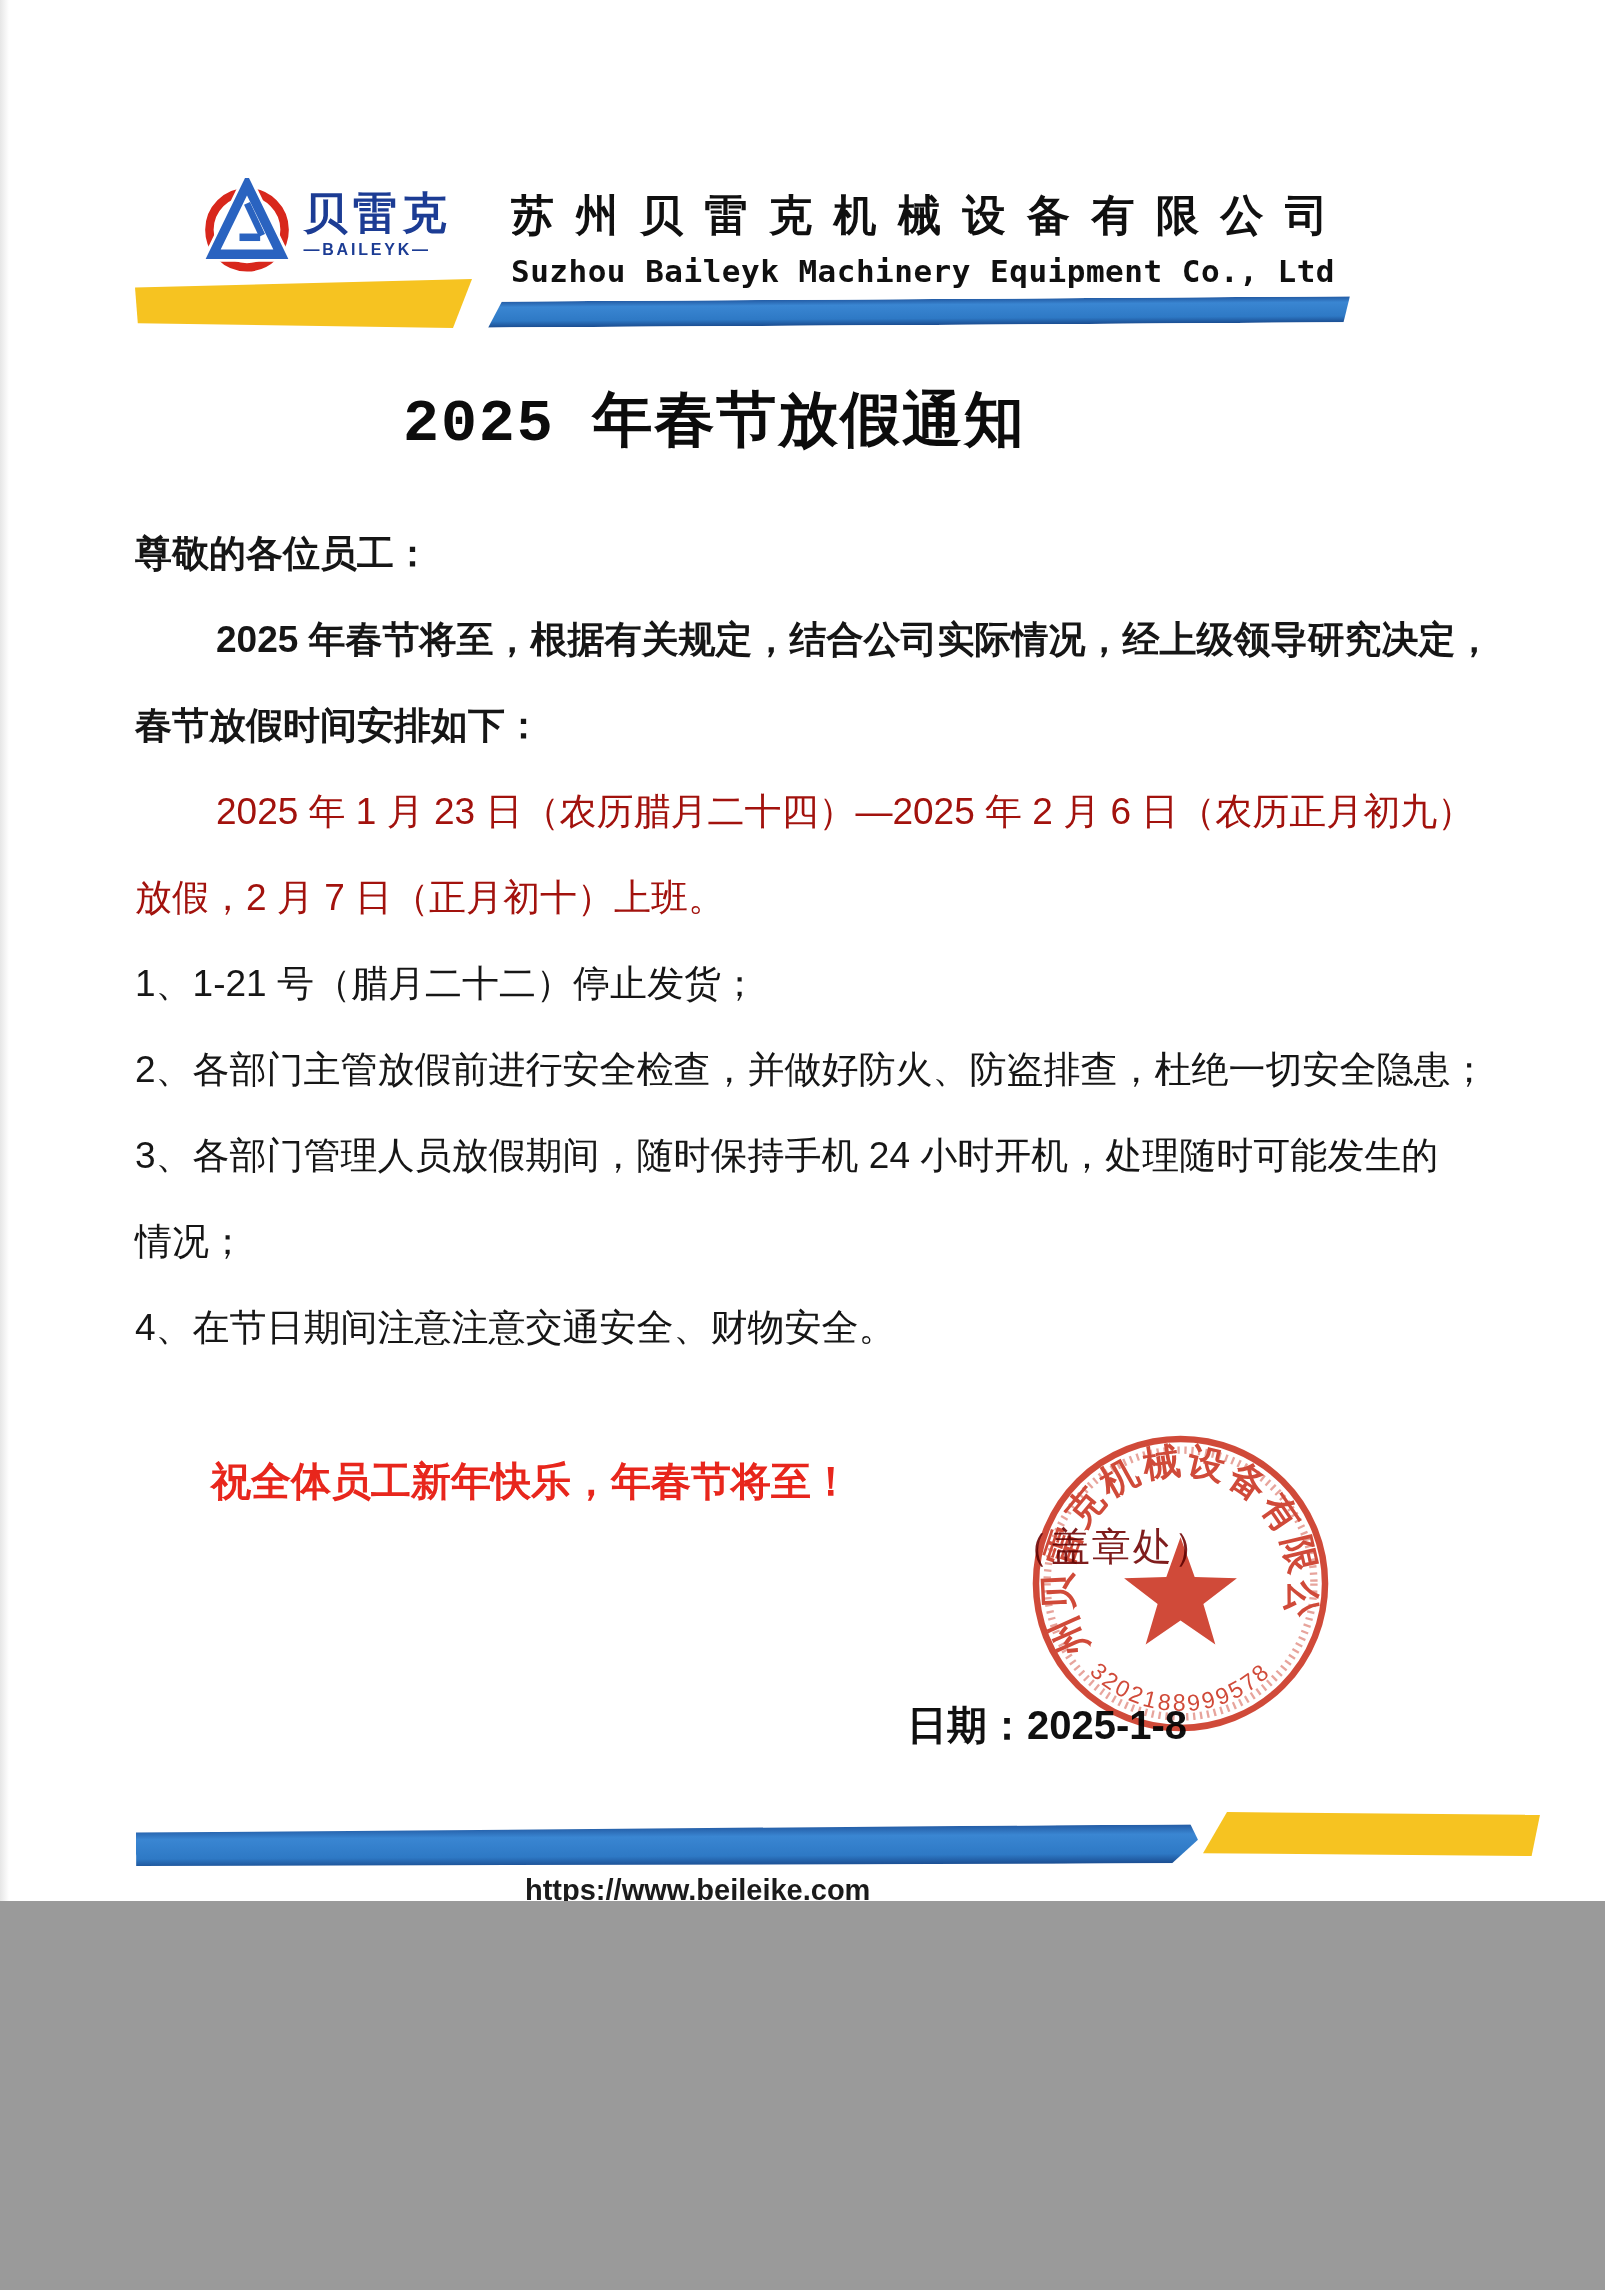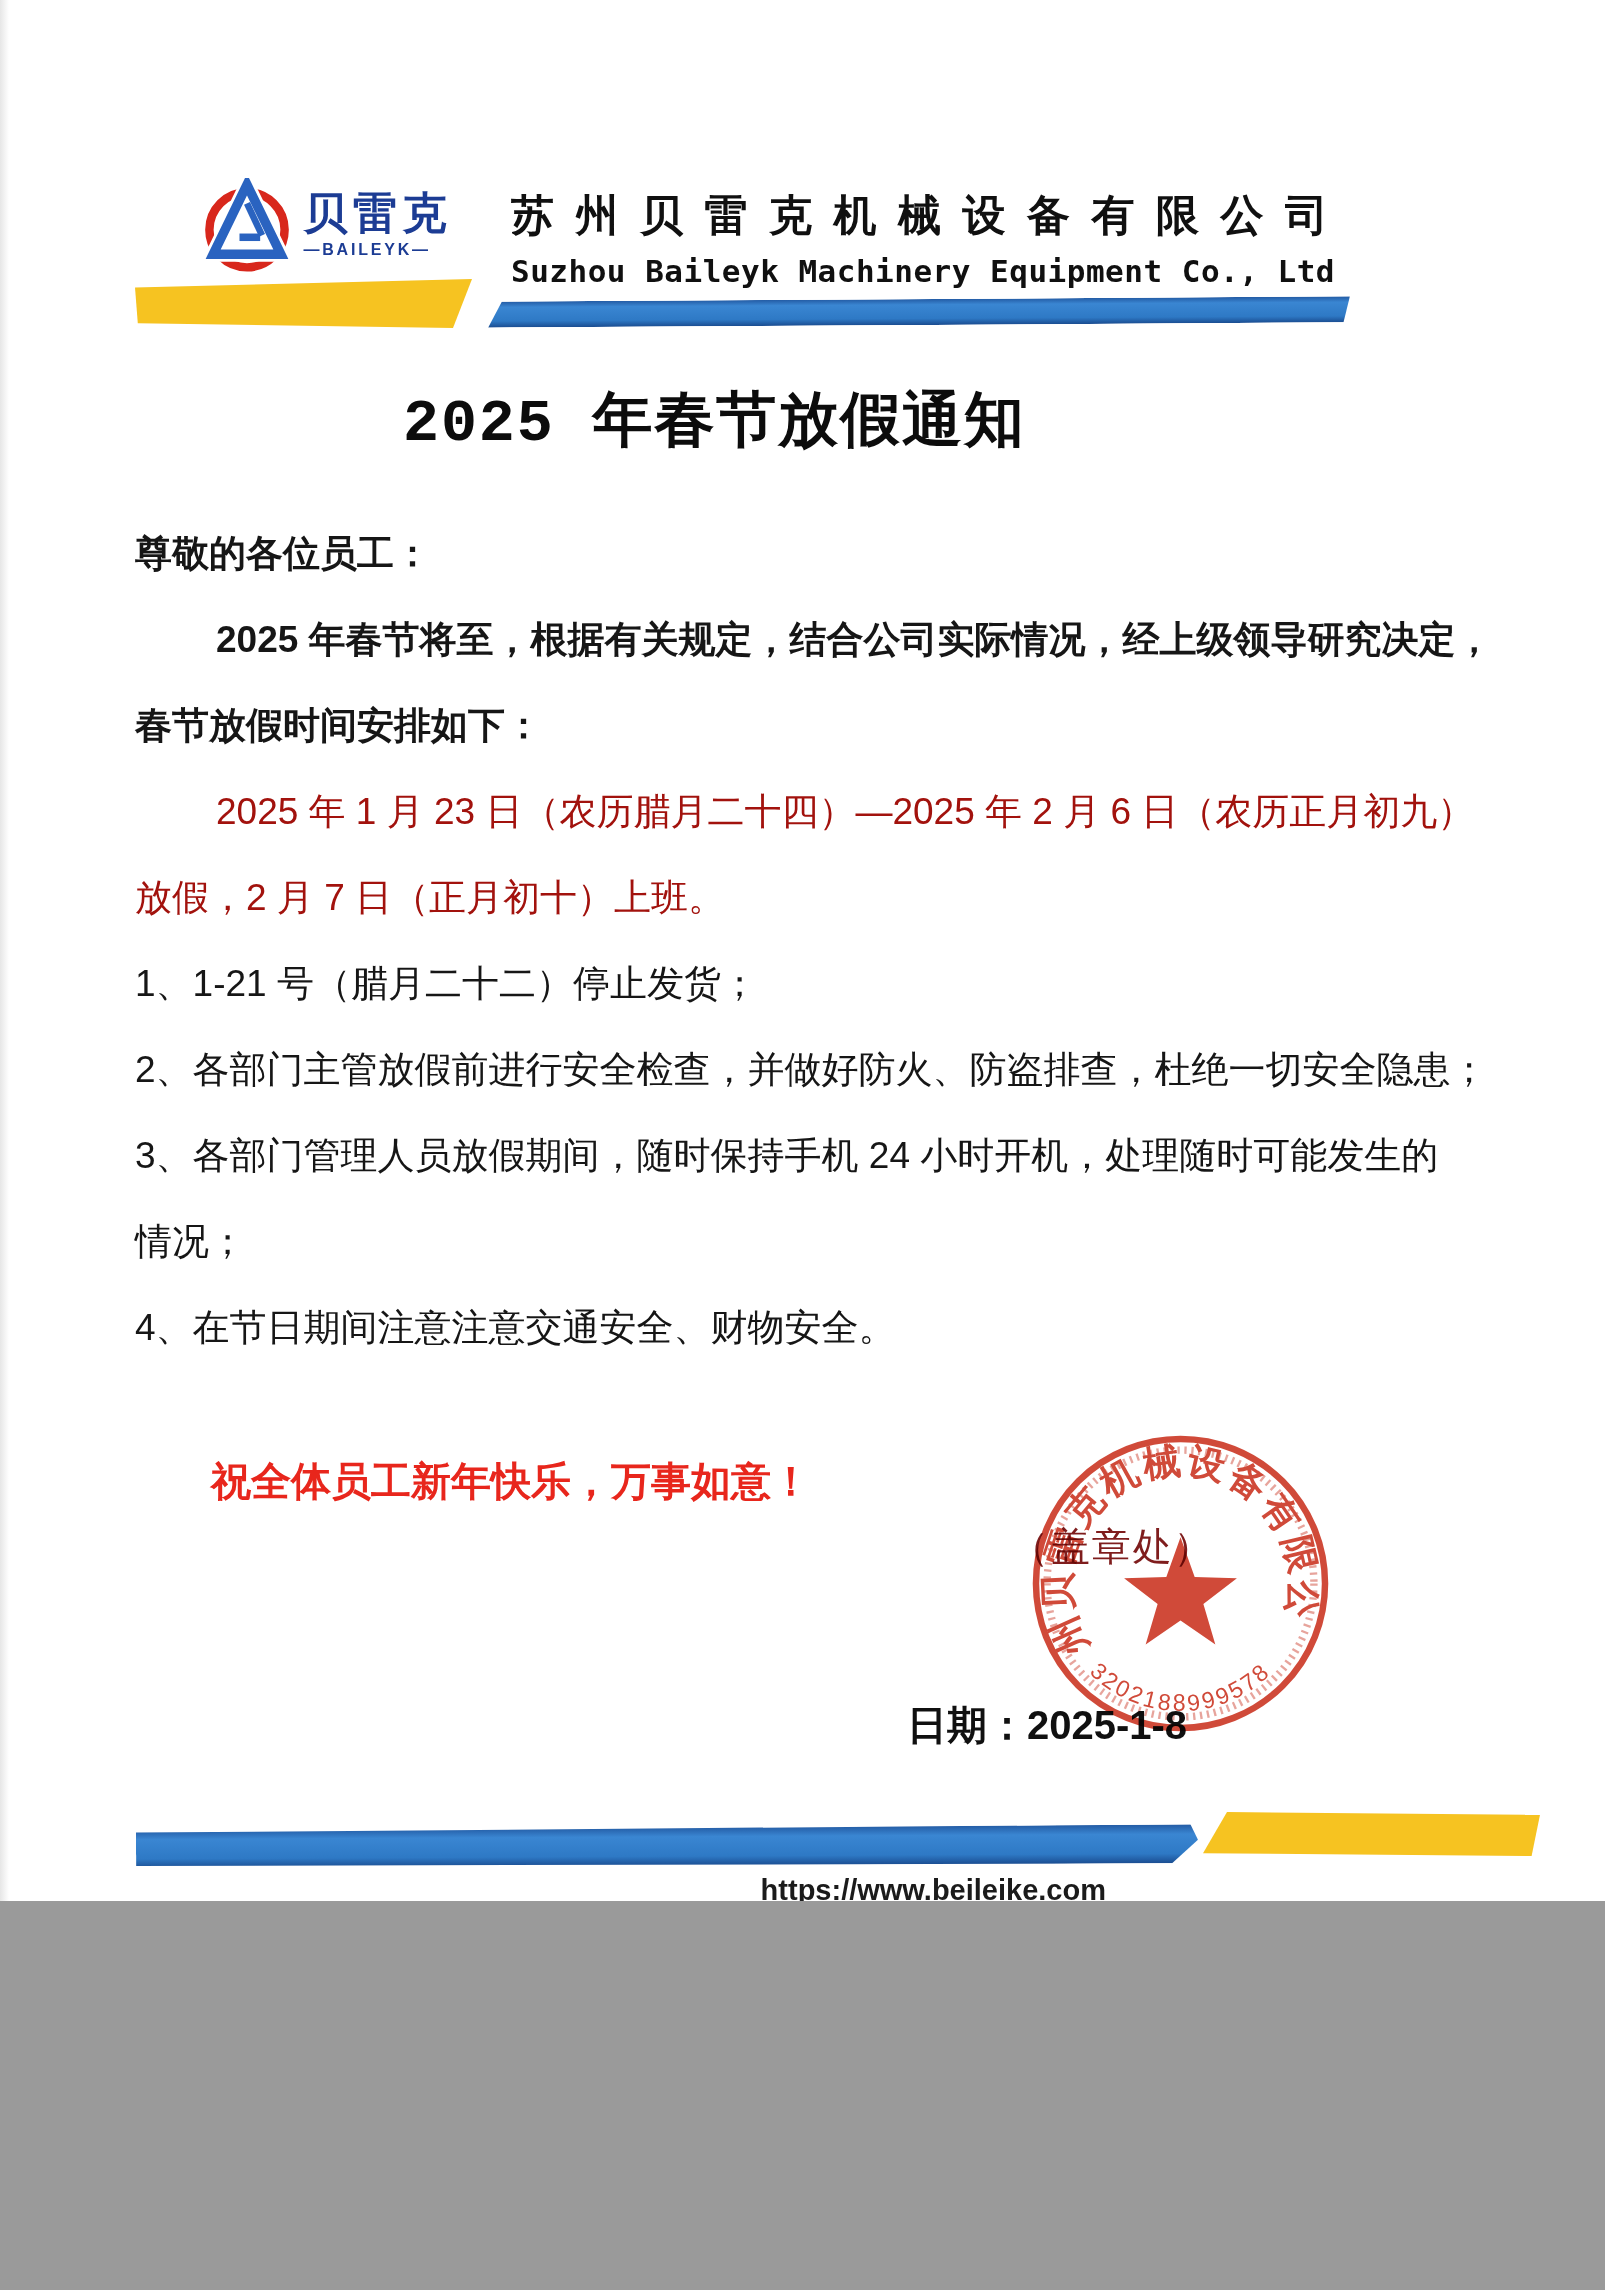--- a/index.html
+++ b/index.html
@@ -51,21 +51,21 @@
   .seal{position:absolute;left:1023px;top:1426px;width:315px;height:315px;
     opacity:.92;mix-blend-mode:multiply;}
 
   
   .bar-blue-bottom{left:136px;top:1827px;width:1062px;height:39px;
     background:linear-gradient(#235ba4 0,#3a86d2 25%,#2e79c5 75%,#1a4c90 100%);
     clip-path:polygon(0 2.8px,calc(100% - 7.5px) 0,100% 40%,calc(100% - 26px) 100%,0 calc(100% - 2.8px));
     transform:rotate(-.3deg);}
   .bar-yellow-bottom{left:1203px;top:1812px;width:337px;height:44px;background:#f6c321;
     clip-path:polygon(24px 0,100% 2.8px,calc(100% - 8.4px) 100%,0 calc(100% - 2.8px));}
-  .url{position:absolute;left:525px;top:1874px;width:581px;text-align:right;
+  .url{position:absolute;left:525px;top:1874px;width:581px;text-align:left;
     font-size:29px;font-weight:700;color:#1b1b1b;letter-spacing:0;}
 </style>
 </head>
 <body>
 
 <div class="page">
   <div class="scan-edge"></div>
 
   <div class="logo">
     <div class="logo-icon">
@@ -100,21 +100,21 @@
     <div class="line b">春节放假时间安排如下：</div>
     <div class="line r ind">2025 年 1 月 23 日（农历腊月二十四）—2025 年 2 月 6 日（农历正月初九）</div>
     <div class="line r">放假，2 月 7 日（正月初十）上班。</div>
     <div class="line">1、1-21 号（腊月二十二）停止发货；</div>
     <div class="line">2、各部门主管放假前进行安全检查，并做好防火、防盗排查，杜绝一切安全隐患；</div>
     <div class="line">3、各部门管理人员放假期间，随时保持手机 24 小时开机，处理随时可能发生的</div>
     <div class="line">情况；</div>
     <div class="line">4、在节日期间注意注意交通安全、财物安全。</div>
   </div>
 
-  <div class="greeting">祝全体员工新年快乐，万事如意！</div>
+  <div class="greeting">祝全体员工新年快乐，年春节将至！</div>
   <div class="stamp-label">（盖章处）</div>
   <div class="date-line">日期：2025-1-8</div>
 
   <svg class="seal" viewBox="-170 -170 340 340">
     <circle cx="0" cy="0" r="156" fill="none" stroke="#cc3a28" stroke-width="7"></circle>
     <circle cx="0" cy="0" r="144" fill="none" stroke="#cc3a28" stroke-width="8" stroke-dasharray="2.5 5" opacity="0.5"></circle>
     <g transform="rotate(-8)">
       <path id="sealArc" d="M -110,46 A 119,119 0 1 1 110,46" fill="none"></path>
       <text font-size="40" font-weight="bold" letter-spacing="4" fill="#cc3a28" font-family="Liberation Sans, sans-serif">
         <textPath href="#sealArc" xlink:href="#sealArc" startOffset="50%" text-anchor="middle">苏州贝雷克机械设备有限公司</textPath>

